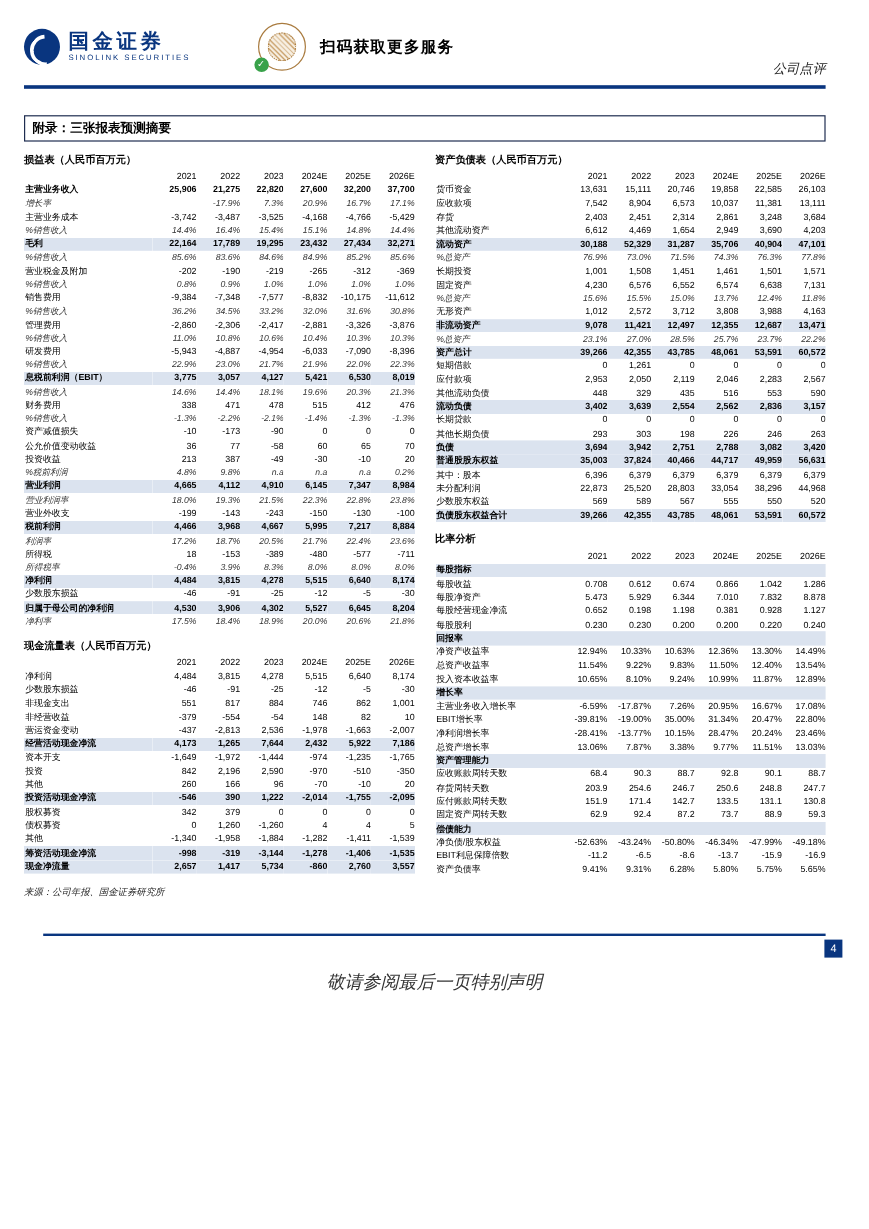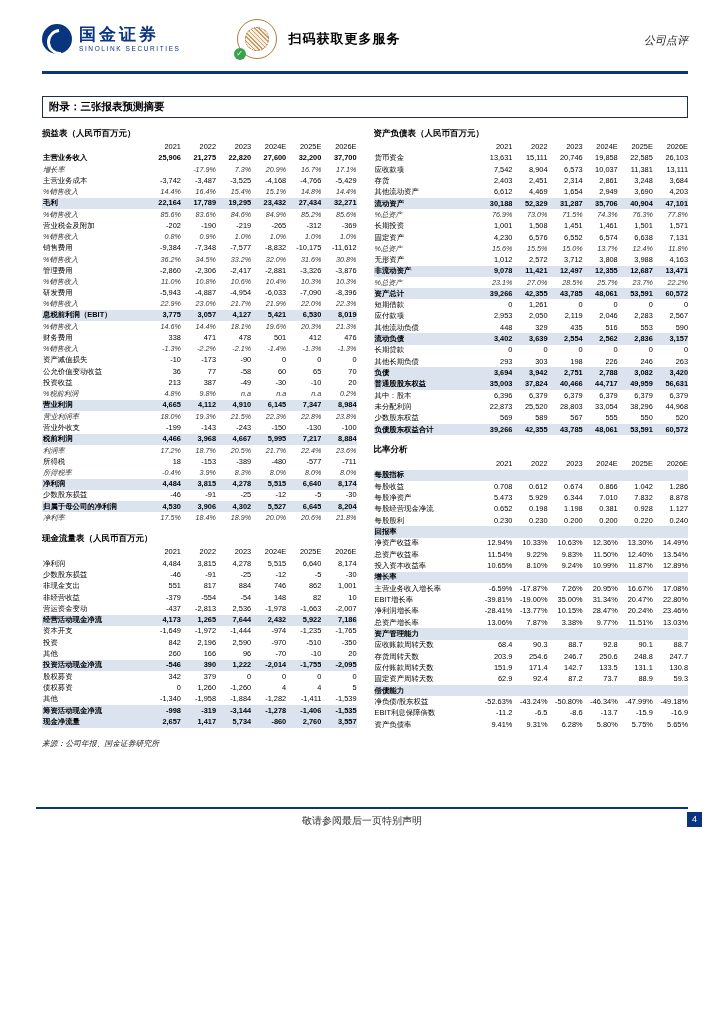--- a/index.html
+++ b/index.html
@@ -1,36 +1,36 @@
 <!DOCTYPE html>
 <html><head>
 <meta charset="utf-8">
 <style>
   * { margin:0; padding:0; box-sizing:border-box; }
   html,body { width:724px; height:1024px; background:#ffffff;
     font-family:"Liberation Sans","DejaVu Sans",sans-serif; color:#000; }
-  .page { position:relative; width:724px; height:844px; overflow:hidden; padding:10px 36px 0 42px; }
+  .page { position:relative; width:724px; height:844px; overflow:hidden; padding:10px 36px 0 20px; }
 
   
   .header { position:relative; display:flex; align-items:center; height:58px; }
   .logo { display:flex; align-items:center; }
   .logo-mark { position:relative; width:30px; height:30px; border-radius:50%; background:#09357f; margin-right:7px; flex:none; }
   .logo-mark::before { content:""; position:absolute; top:5px; left:5px; width:20px; height:20px;
     border-radius:50%; border:3px solid #fff; border-top-color:transparent; border-right-color:transparent;
     transform:rotate(40deg); }
   .brand-cn { font-size:17px; font-weight:bold; color:#09357f; letter-spacing:3px; line-height:1.1; }
   .brand-en { font-size:6.5px; color:#09357f; letter-spacing:1.6px; }
   .stamp { position:relative; width:40px; height:40px; margin-left:56px; flex:none;
     border:1.5px solid #a97b3f; border-radius:50%; display:flex; align-items:center; justify-content:center; }
   .stamp-inner { width:24px; height:24px; border-radius:50%; border:1px dotted #a97b3f;
     background:repeating-linear-gradient(45deg,#c9a06a 0 1px,#f7efe2 1px 3px); }
   .stamp-check { position:absolute; left:-4px; bottom:-2px; width:12px; height:12px; border-radius:50%;
     background:#39a24a; color:#fff; font-size:8px; line-height:12px; text-align:center; }
   .scan-text { font-size:13px; font-weight:bold; margin-left:12px; letter-spacing:1px; }
-  .report-type { position:absolute; right:0; bottom:20px; font-family:"Liberation Serif","DejaVu Serif",serif;
+  .report-type { position:absolute; right:0; bottom:3px; font-family:"Liberation Serif","DejaVu Serif",serif;
     font-style:italic; font-size:11px; color:#222; }
   .header-rule { height:2.5px; background:#09357f; margin-top:3px; }
 
   
   .appendix-bar { margin-top:22px; border:1px solid #1f2d50; padding:3px 6px;
     font-weight:bold; font-size:10.5px; }
 
   
   .tables { display:flex; gap:17px; margin-top:10px; }
   .col { flex:1; min-width:0; }
@@ -43,22 +43,22 @@
   tr.sub td { color:#333; font-style:italic; font-size:7.2px; }
   tr.bold td { font-weight:bold; }
   tr.total td { font-weight:bold; background:#dbe3ef; }
   tr.section td { font-weight:bold; background:#dbe3ef; }
   .source { font-family:"Liberation Serif","DejaVu Serif",serif; font-style:italic;
     font-size:7.8px; color:#222; margin-top:10px; }
 
   
   .footer { position:absolute; left:36px; right:36px; bottom:16px;
     border-top:2px solid #09357f; padding-top:5px; text-align:center; }
-  .disclaimer { font-family:"Liberation Serif","DejaVu Serif",serif; 
-    font-size:10px; color:#333; }
+  .disclaimer { font-family:"Liberation Serif","DejaVu Serif",serif; font-style:italic;
+    font-size:15px; color:#333;margin-top:24px; }
   .page-num { position:absolute; right:-14px; top:3px; width:15px; height:15px;
     background:#09357f; color:#fff; font-size:9px; line-height:15px; text-align:center; }
 </style>
 </head>
 <body>
 
 <div class="page">
 
   <div class="header">
     <div class="logo">
@@ -246,21 +246,21 @@
               <td>18.1%</td>
               <td>19.6%</td>
               <td>20.3%</td>
               <td>21.3%</td>
             </tr>
             <tr>
               <td class="lbl">财务费用</td>
               <td>338</td>
               <td>471</td>
               <td>478</td>
-              <td>501</td>
+              <td>515</td>
               <td>412</td>
               <td>476</td>
             </tr>
             <tr class="sub">
               <td class="lbl">%销售收入</td>
               <td>-1.3%</td>
               <td>-2.2%</td>
               <td>-2.1%</td>
               <td>-1.4%</td>
               <td>-1.3%</td>

